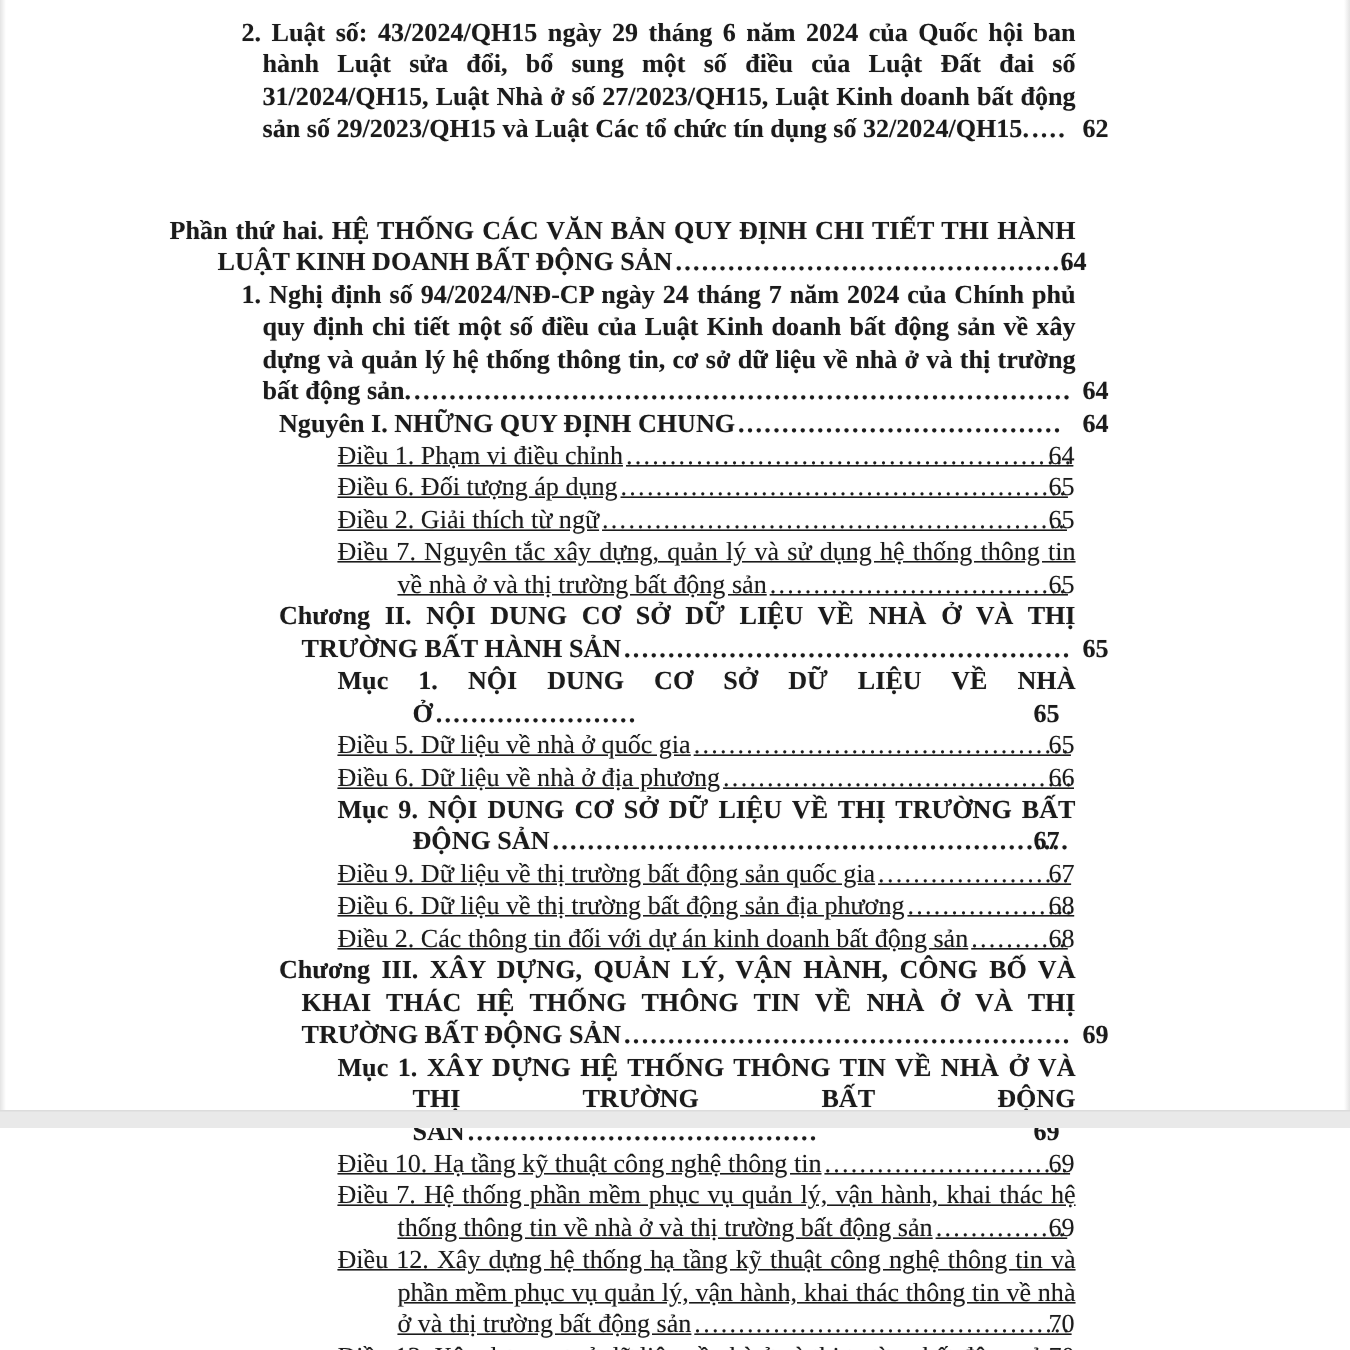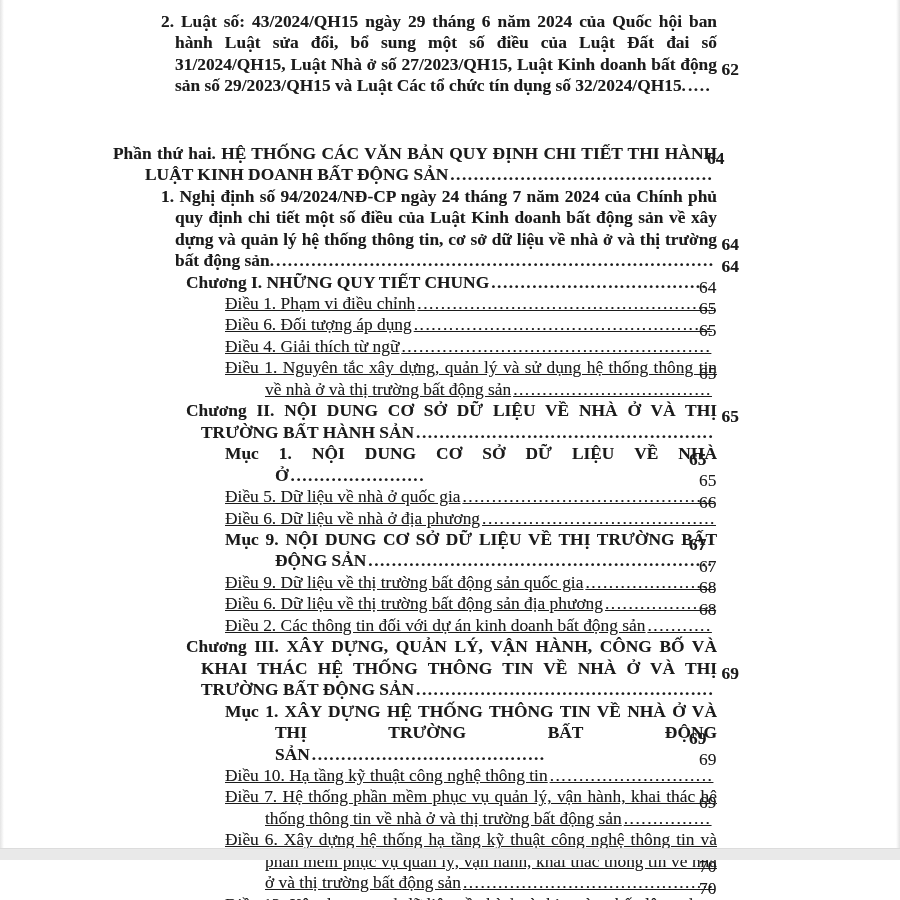--- a/index.html
+++ b/index.html
@@ -6,21 +6,21 @@
   * { margin: 0; padding: 0; box-sizing: border-box; }
   html, body { width: 900px; height: 900px; }
   body {
     background: var(--page-bg, #ffffff);
     font-family: "Liberation Serif", "DejaVu Serif", serif;
     color: var(--text-color, #1b1b1b);
     overflow: hidden;
   }
   .page {
     position: relative;
-    width: 900px; height: 860px;
+    width: 900px; height: 752px;
     background: var(--page-bg, #ffffff);
   }
   .edge-left {
     position: absolute; left: 0; top: 0; bottom: 0; width: 4px;
     background: linear-gradient(to right, var(--edge-color, #e4e4e4), rgba(255,255,255,0));
   }
   .edge-right {
     position: absolute; right: 0; top: 0; bottom: 0; width: 4px;
     background: linear-gradient(to left, var(--edge-color, #e4e4e4), rgba(255,255,255,0));
   }
@@ -35,52 +35,52 @@
     font-size: 17.4px;
     line-height: 21.45px;
     text-align: justify;
     text-shadow: 0 0 0.6px rgba(27,27,27,0.35);
   }
   .entry {
     position: relative;
     padding-right: 22px;
   }
   .entry .dots { letter-spacing: 1.5px; padding-left: 2px; white-space: normal; }
-  .entry .pg { position: absolute; right: 0; bottom: 16px; font-family: Liberation Serif, serif; }
+  .entry .pg { position: absolute; right: 0; bottom: 0; font-family: Liberation Serif, serif; }
   
   .lvl-phan   { font-weight: bold; padding-left: 32px;  text-indent: -32px; margin-top: 46px; }
   .lvl-item   { font-weight: bold; padding-left: 62px;  text-indent: -14px; }
   .lvl-chuong { font-weight: bold; padding-left: 88px;  text-indent: -15px; }
   .lvl-muc    { font-weight: bold; padding-left: 162px; text-indent: -50px; }
   .lvl-dieu   { font-weight: normal; padding-left: 152px; text-indent: -40px; text-decoration: underline; }
 </style>
 </head>
 <body>
 
 <div class="page">
   <div class="edge-left"></div>
   <div class="edge-right"></div>
   <div class="toc">
       <div class="entry lvl-item"><span class="txt">2. Luật số: 43/2024/QH15 ngày 29 tháng 6 năm 2024 của Quốc hội ban hành Luật sửa đổi, bổ sung một số điều của Luật Đất đai số 31/2024/QH15, Luật Nhà ở số 27/2023/QH15, Luật Kinh doanh bất động sản số 29/2023/QH15 và Luật Các tổ chức tín dụng số 32/2024/QH15.</span><span class="dots">....</span><span class="pg">62</span></div>
       <div class="entry lvl-phan"><span class="txt">Phần thứ hai. HỆ THỐNG CÁC VĂN BẢN QUY ĐỊNH CHI TIẾT THI HÀNH LUẬT KINH DOANH BẤT ĐỘNG SẢN</span><span class="dots">.............................................</span><span class="pg">64</span></div>
       <div class="entry lvl-item"><span class="txt">1. Nghị định số 94/2024/NĐ-CP ngày 24 tháng 7 năm 2024 của Chính phủ quy định chi tiết một số điều của Luật Kinh doanh bất động sản về xây dựng và quản lý hệ thống thông tin, cơ sở dữ liệu về nhà ở và thị trường bất động sản.</span><span class="dots">...........................................................................</span><span class="pg">64</span></div>
-      <div class="entry lvl-chuong"><span class="txt">Chương I. NHỮNG QUY TIẾT CHUNG</span><span class="dots">.....................................</span><span class="pg">64</span></div>
+      <div class="entry lvl-chuong"><span class="txt">Nguyên I. NHỮNG QUY ĐỊNH CHUNG</span><span class="dots">.....................................</span><span class="pg">64</span></div>
       <div class="entry lvl-dieu"><span class="txt">Điều 1. Phạm vi điều chỉnh</span><span class="dots">...................................................</span><span class="pg">64</span></div>
       <div class="entry lvl-dieu"><span class="txt">Điều 6. Đối tượng áp dụng</span><span class="dots">...................................................</span><span class="pg">65</span></div>
-      <div class="entry lvl-dieu"><span class="txt">Điều 4. Giải thích từ ngữ</span><span class="dots">.....................................................</span><span class="pg">65</span></div>
-      <div class="entry lvl-dieu"><span class="txt">Điều 1. Nguyên tắc xây dựng, quản lý và sử dụng hệ thống thông tin về nhà ở và thị trường bất động sản</span><span class="dots">..................................</span><span class="pg">65</span></div>
+      <div class="entry lvl-dieu"><span class="txt">Điều 2. Giải thích từ ngữ</span><span class="dots">.....................................................</span><span class="pg">65</span></div>
+      <div class="entry lvl-dieu"><span class="txt">Điều 7. Nguyên tắc xây dựng, quản lý và sử dụng hệ thống thông tin về nhà ở và thị trường bất động sản</span><span class="dots">..................................</span><span class="pg">65</span></div>
       <div class="entry lvl-chuong"><span class="txt">Chương II. NỘI DUNG CƠ SỞ DỮ LIỆU VỀ NHÀ Ở VÀ THỊ TRƯỜNG BẤT HÀNH SẢN</span><span class="dots">...................................................</span><span class="pg">65</span></div>
       <div class="entry lvl-muc"><span class="txt">Mục 1. NỘI DUNG CƠ SỞ DỮ LIỆU VỀ NHÀ Ở</span><span class="dots">.......................</span><span class="pg">65</span></div>
       <div class="entry lvl-dieu"><span class="txt">Điều 5. Dữ liệu về nhà ở quốc gia</span><span class="dots">...........................................</span><span class="pg">65</span></div>
       <div class="entry lvl-dieu"><span class="txt">Điều 6. Dữ liệu về nhà ở địa phương</span><span class="dots">........................................</span><span class="pg">66</span></div>
       <div class="entry lvl-muc"><span class="txt">Mục 9. NỘI DUNG CƠ SỞ DỮ LIỆU VỀ THỊ TRƯỜNG BẤT ĐỘNG SẢN</span><span class="dots">...........................................................</span><span class="pg">67</span></div>
       <div class="entry lvl-dieu"><span class="txt">Điều 9. Dữ liệu về thị trường bất động sản quốc gia</span><span class="dots">......................</span><span class="pg">67</span></div>
       <div class="entry lvl-dieu"><span class="txt">Điều 6. Dữ liệu về thị trường bất động sản địa phương</span><span class="dots">...................</span><span class="pg">68</span></div>
       <div class="entry lvl-dieu"><span class="txt">Điều 2. Các thông tin đối với dự án kinh doanh bất động sản</span><span class="dots">...........</span><span class="pg">68</span></div>
       <div class="entry lvl-chuong"><span class="txt">Chương III. XÂY DỰNG, QUẢN LÝ, VẬN HÀNH, CÔNG BỐ VÀ KHAI THÁC HỆ THỐNG THÔNG TIN VỀ NHÀ Ở VÀ THỊ TRƯỜNG BẤT ĐỘNG SẢN</span><span class="dots">...................................................</span><span class="pg">69</span></div>
       <div class="entry lvl-muc"><span class="txt">Mục 1. XÂY DỰNG HỆ THỐNG THÔNG TIN VỀ NHÀ Ở VÀ THỊ TRƯỜNG BẤT ĐỘNG SẢN</span><span class="dots">........................................</span><span class="pg">69</span></div>
       <div class="entry lvl-dieu"><span class="txt">Điều 10. Hạ tầng kỹ thuật công nghệ thông tin</span><span class="dots">............................</span><span class="pg">69</span></div>
       <div class="entry lvl-dieu"><span class="txt">Điều 7. Hệ thống phần mềm phục vụ quản lý, vận hành, khai thác hệ thống thông tin về nhà ở và thị trường bất động sản</span><span class="dots">...............</span><span class="pg">69</span></div>
-      <div class="entry lvl-dieu"><span class="txt">Điều 6. Xây dựng hệ thống hạ tầng kỹ thuật công nghệ thông tin và phần mềm phục vụ quản lý, vận hành, khai thác thông tin về nhà ở và thị trường bất động sản</span><span class="dots">...........................................</span><span class="pg">70</span></div>
+      <div class="entry lvl-dieu"><span class="txt">Điều 12. Xây dựng hệ thống hạ tầng kỹ thuật công nghệ thông tin và phần mềm phục vụ quản lý, vận hành, khai thác thông tin về nhà ở và thị trường bất động sản</span><span class="dots">...........................................</span><span class="pg">70</span></div>
       <div class="entry lvl-dieu"><span class="txt">Điều 13. Xây dựng cơ sở dữ liệu về nhà ở và thị trường bất động sản</span><span class="dots">..</span><span class="pg">70</span></div>
     </div>
   <div class="edge-bottom"></div>
 </div>
 
 </body></html>

